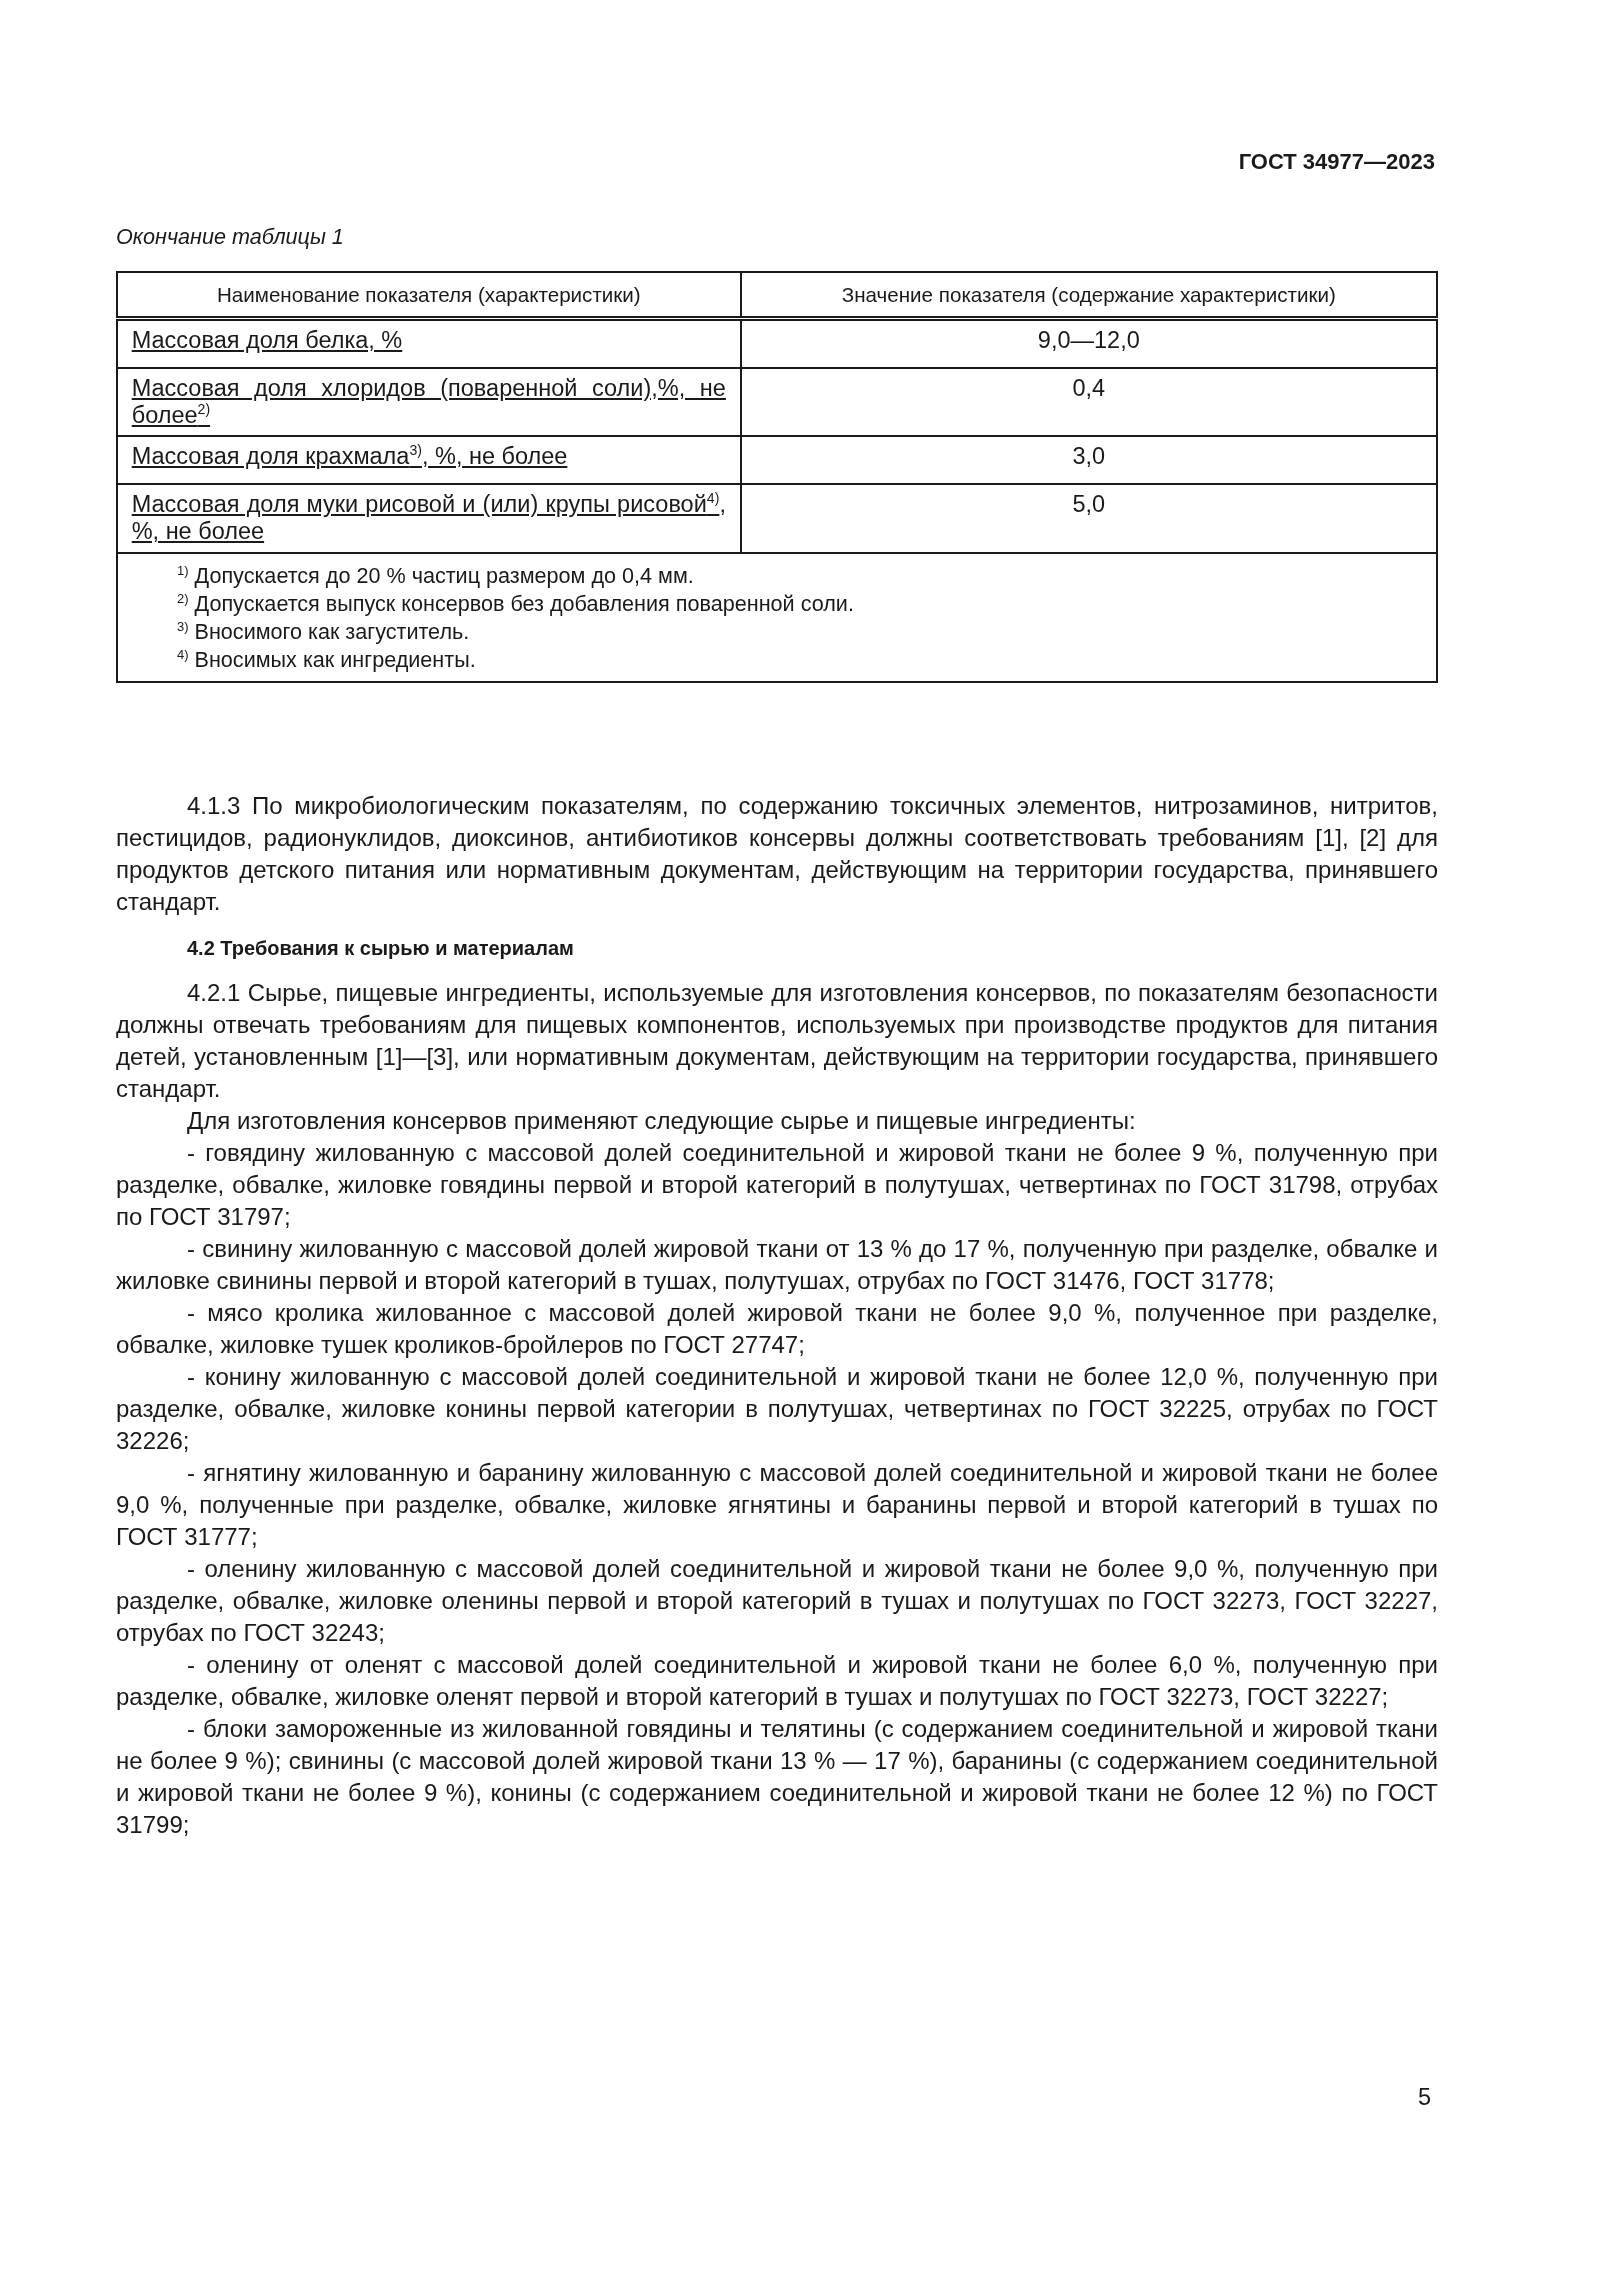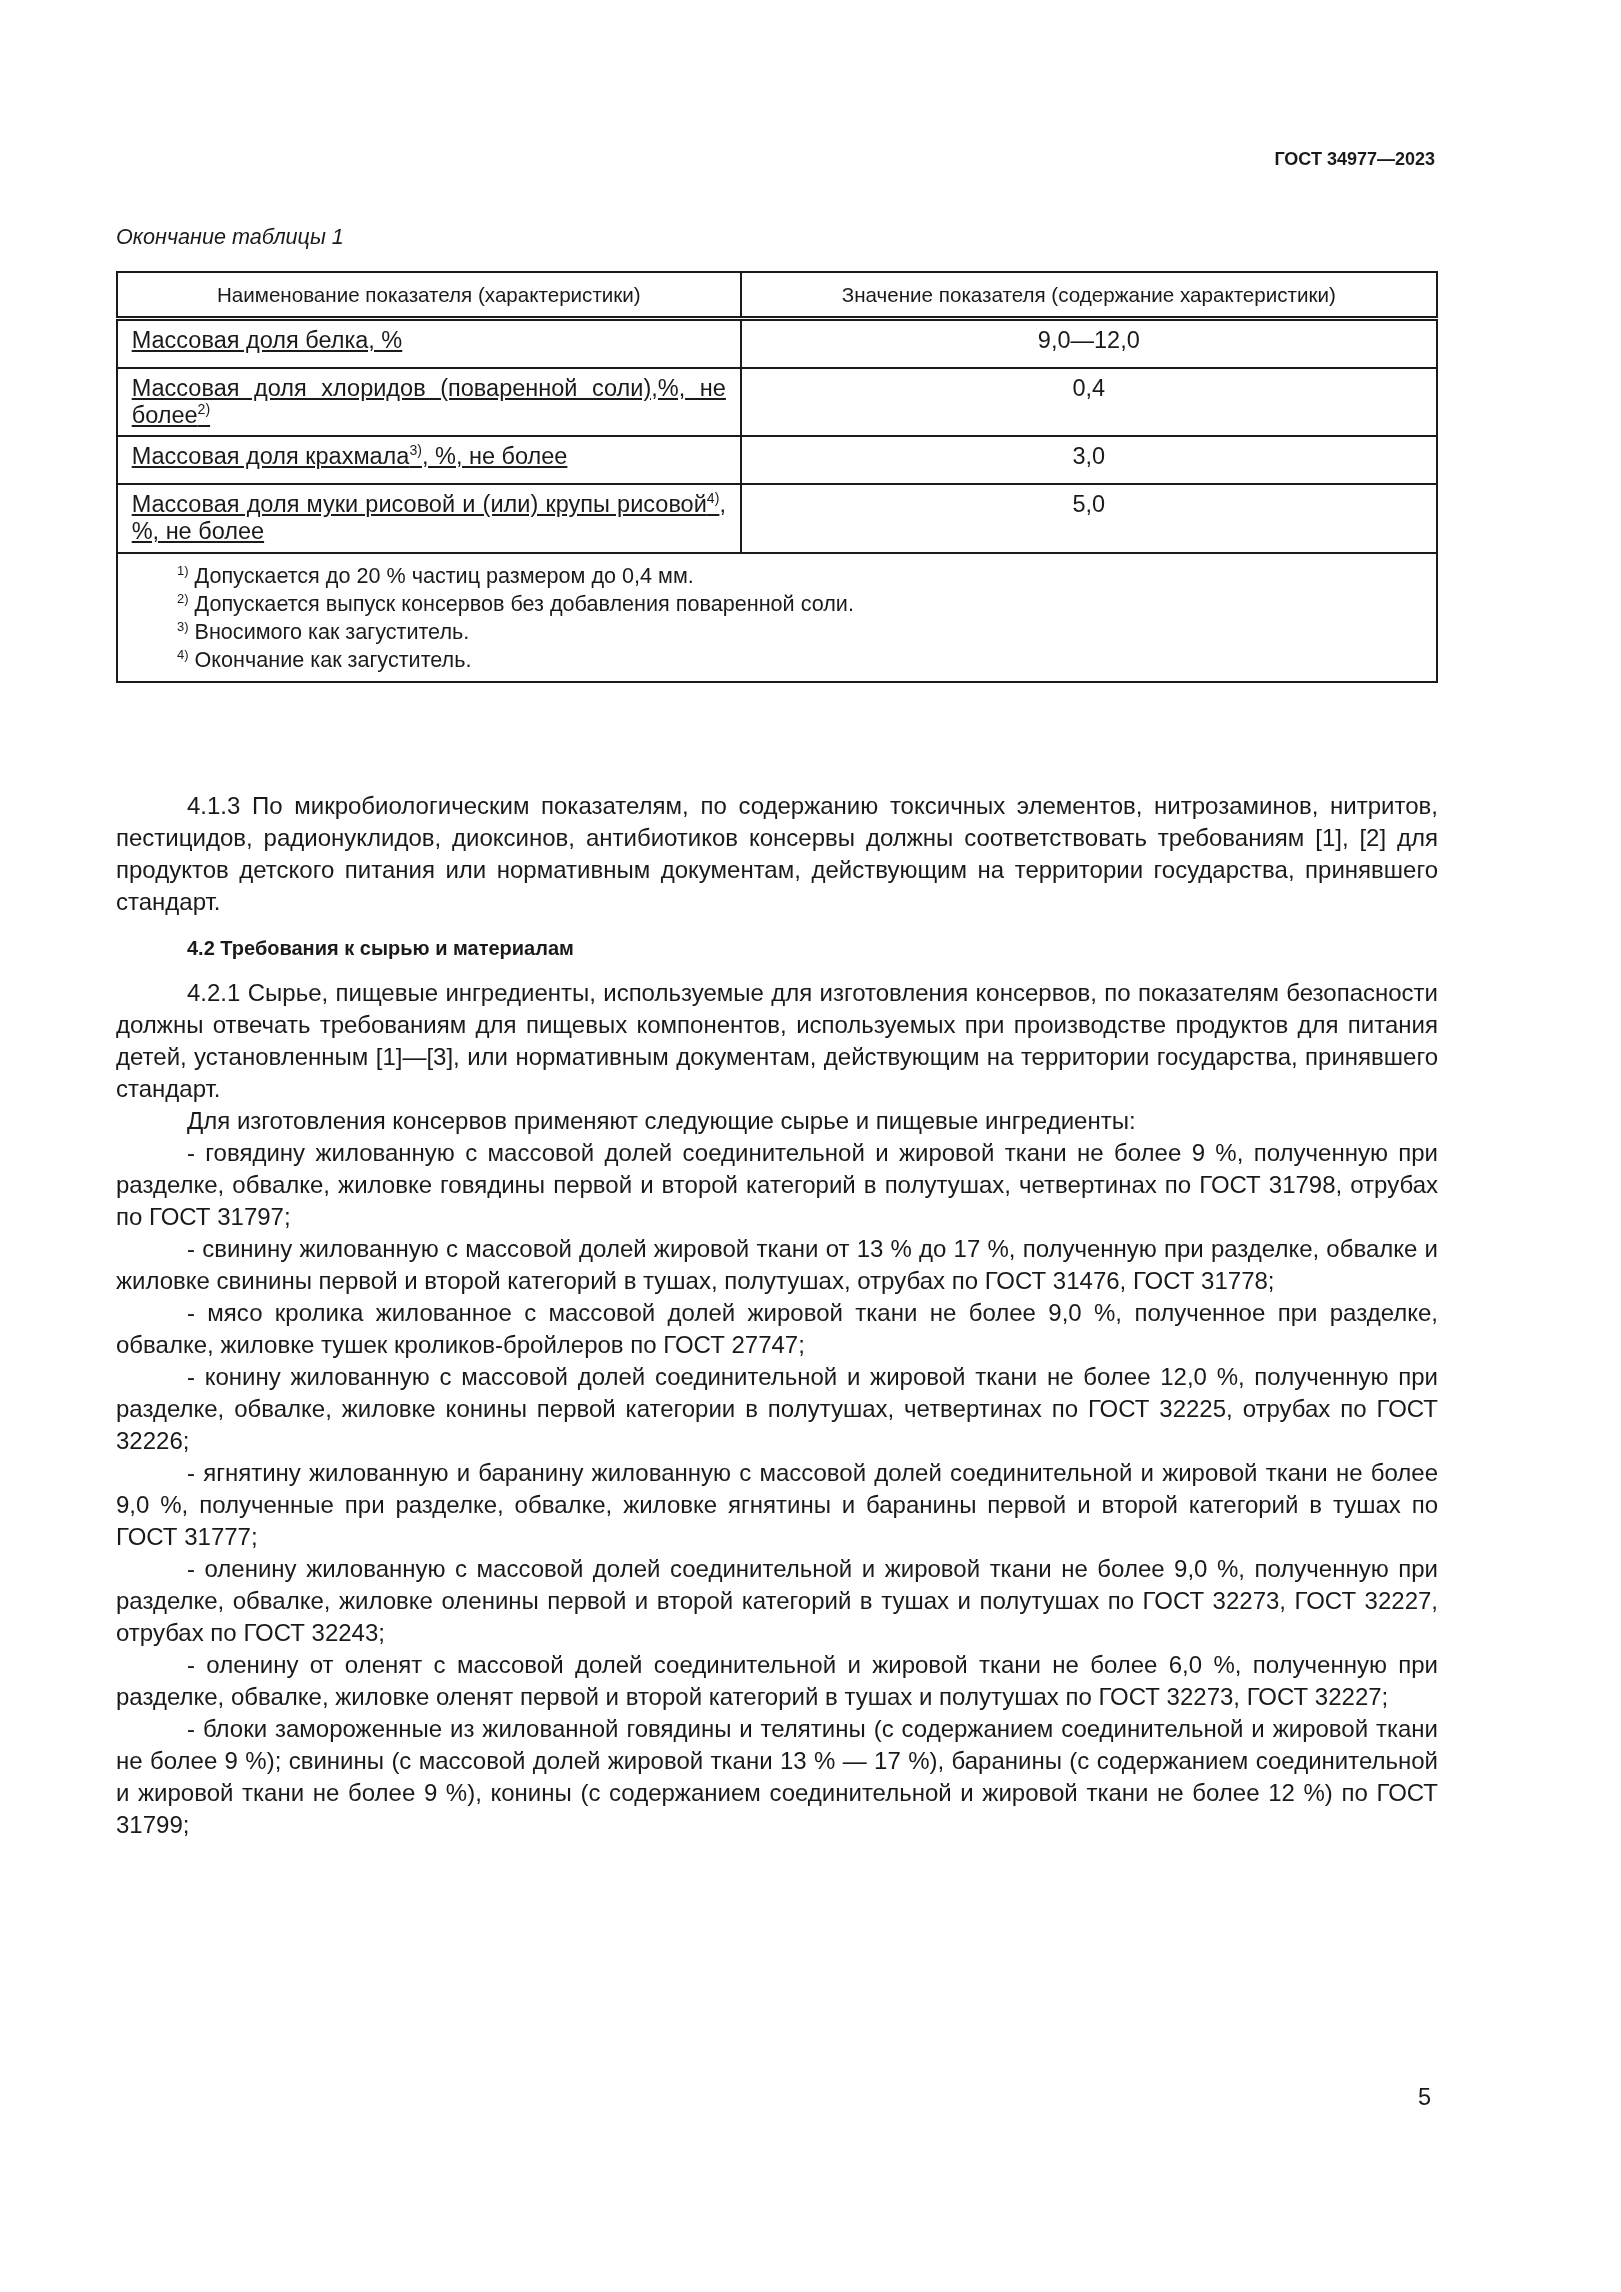--- a/index.html
+++ b/index.html
@@ -1,18 +1,18 @@
 <!DOCTYPE html>
 <html><head>
 <meta charset="utf-8">
 <style>
   html, body { margin: 0; padding: 0; background: #ffffff; }
   body { width: 1621px; height: 2293px; position: relative; overflow: hidden;
          font-family: "Liberation Sans", "DejaVu Sans", sans-serif; color: #1a1a1a; }
-  .page-header { position: absolute; top: 149px; right: 186px; font-weight: bold; font-size: 18px; }
+  .page-header { position: absolute; top: 149px; right: 186px; font-weight: bold; font-size: 22px; }
   .caption { position: absolute; top: 224px; left: 116px; font-style: italic; font-size: 21.6px; }
   .tbl { position: absolute; top: 271px; left: 116px; width: 1322px; border-collapse: collapse;
          border: 2.9px solid #1a1a1a; font-size: 23.5px; }
   .tbl td, .tbl th { border: 2px solid #1a1a1a; vertical-align: top; }
   .tbl th { font-weight: normal; font-size: 20.6px; height: 43px; vertical-align: middle; text-align: center; padding: 0 9.8px; }
   .tbl thead tr { border-bottom: 5.9px double #1a1a1a; margin-top: 32px; }
   .tbl th.c1 { width: 602px; }
   .tbl td.name { padding: 5.9px 13.7px 5.9px 13.7px; text-align: justify; line-height: 27.4px; text-decoration: underline; }
   .tbl td.val { text-align: center; padding-top: 5.9px; line-height: 27.4px; margin-left: 25px; }
   .tbl tr.r1 td, .tbl tr.r2 td, .tbl tr.r4 td { height: 34px; }
@@ -51,21 +51,21 @@
     </tr>
     <tr class="r5">
       <td class="name"><span>Массовая доля муки рисовой и (или) крупы рисо­вой</span><sup>4)</sup><span>, %, не более</span></td>
       <td class="val">5,0</td>
     </tr>
     <tr>
       <td class="notes" colspan="2">
         <div><sup>1)</sup><span> Допускается до 20 % частиц размером до 0,4 мм.</span></div>
         <div><sup>2)</sup><span> Допускается выпуск консервов без добавления поваренной соли.</span></div>
         <div><sup>3)</sup><span> Вносимого как загуститель.</span></div>
-        <div><sup>4)</sup><span> Окончание как загуститель.</span></div>
+        <div><sup>4)</sup><span> Вносимых как ингредиенты.</span></div>
       </td>
     </tr>
   </tbody>
 </table>
 
 <div class="body">
   <p>4.1.3 По микробиологическим показателям, по содержанию токсичных элементов, нитрозаминов, нитритов, пестицидов, радионуклидов, диоксинов, антибиотиков консервы должны соответствовать требованиям [1], [2] для продуктов детского питания или нормативным документам, действующим на территории государства, принявшего стандарт.</p>
   <h2>4.2 Требования к сырью и материалам</h2>
   <p>4.2.1 Сырье, пищевые ингредиенты, используемые для изготовления консервов, по показателям безопасности должны отвечать требованиям для пищевых компонентов, используемых при производ­стве продуктов для питания детей, установленным [1]—[3], или нормативным документам, действую­щим на территории государства, принявшего стандарт.</p>
   <p>Для изготовления консервов применяют следующие сырье и пищевые ингредиенты:</p>

